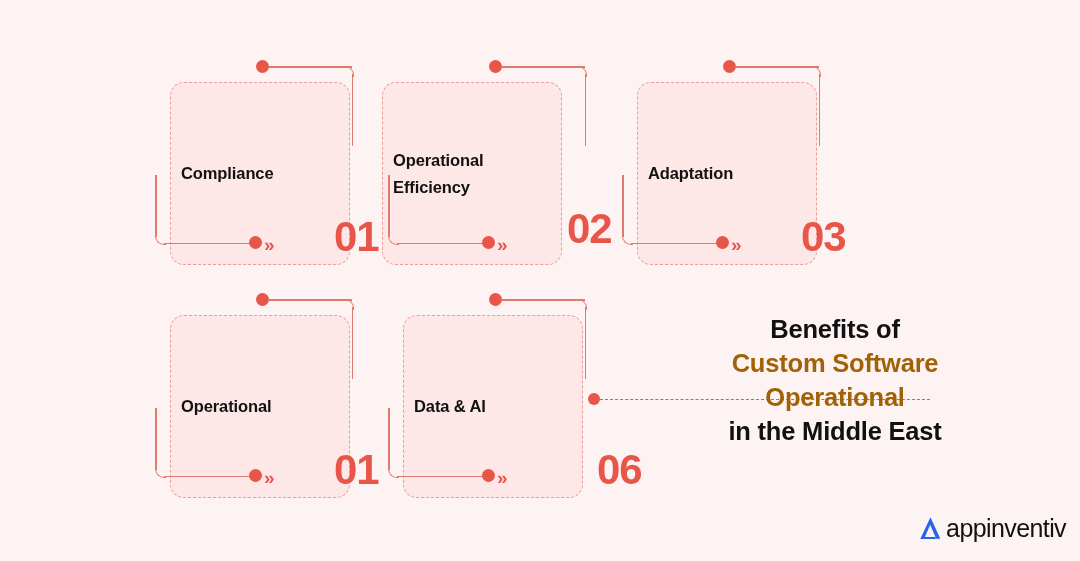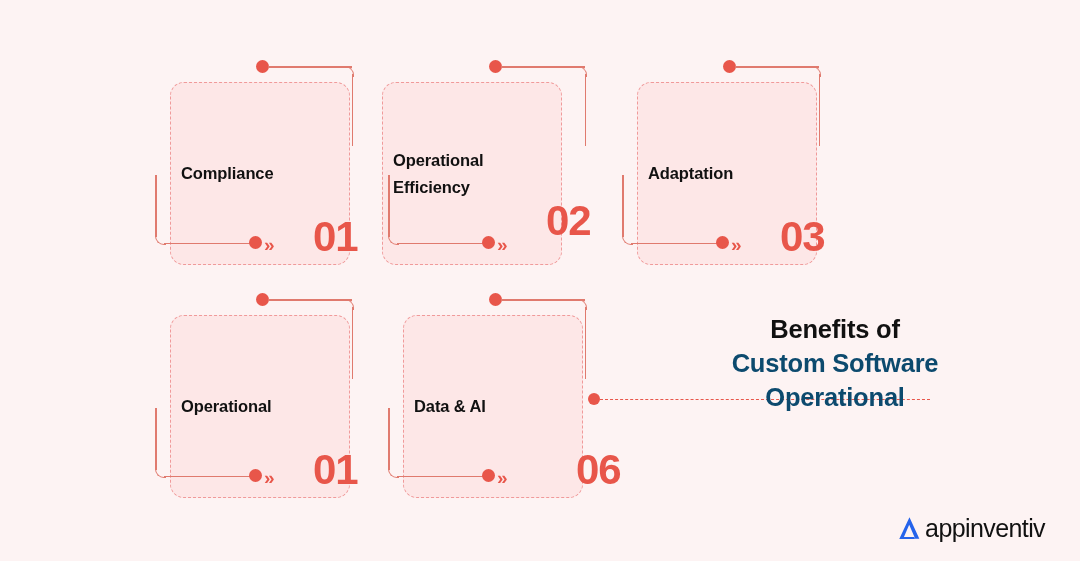--- a/index.html
+++ b/index.html
@@ -39,20 +39,21 @@
 
   
   .card-num{
     position:absolute;
     font-size:42px;
     font-weight:800;
     color:#e8564a;
     letter-spacing:-1.2px;
     line-height:1;
     white-space:nowrap;
+    margin-left:21px;
   }
   .dot{
     position:absolute;
     width:13px;height:13px;
     border-radius:50%;
     background:#e8564a;
   }
   .hline{position:absolute;height:1.5px;background:#e07a6e;}
   .vline{position:absolute;width:1.5px;background:#e07a6e;}
   .corner-tr{
@@ -88,21 +89,21 @@
     line-height:1.34;
     z-index:6;
   }
   .headline div{
     font-size:25.5px;
     font-weight:700;
     letter-spacing:-0.2px;
     white-space:nowrap;
   }
   .hl-dark{color:#111111;}
-  .hl-accent{color:#0c4a6e;}
+  .hl-accent{color:#a16207;}
 
   
   .dash-line{
     position:absolute;
     left:600px;top:399px;
     width:330px;height:0;
     border-top:1.8px dashed #e8564a;
     z-index:3;
   }
   .dash-dot{
@@ -110,21 +111,21 @@
     left:588px;top:393px;
     width:12px;height:12px;
     border-radius:50%;
     background:#e8564a;
     z-index:4;
   }
 
   
   .logo{
     position:absolute;
-    right:35px;bottom:18px;
+    right:14px;bottom:18px;
     display:flex;align-items:center;gap:1px;
   }
   .logo-mark{width:30px;height:30px;display:block;}
   .logo-text{
     font-size:25px;
     font-weight:500;
     color:#111111;
     letter-spacing:-0.6px;
     line-height:1;
   }
@@ -151,21 +152,21 @@
   <div class="hline" style="left:164px;top:242.5px;width:92px;"></div>
   <div class="dot" style="left:249px;top:236px;"></div>
   <div class="chev" style="left:264px;top:235px;">»</div>
 
   <div class="card" style="left:382px;top:82px;">
     <div class="card-label">
       <span>Operational</span>
       <span>Efficiency</span>
     </div>
   </div>
-  <div class="card-num" style="left:546px;top:200px;">02</div>
+  <div class="card-num" style="left:546px;top:208px;">02</div>
   <div class="dot" style="left:489px;top:60px;"></div>
   <div class="hline" style="left:501px;top:66px;width:84px;"></div>
   <div class="corner-tr" style="left:576px;top:66px;width:10px;height:10px;"></div>
   <div class="vline" style="left:584.5px;top:74px;height:72px;"></div>
   <div class="vline" style="left:388px;top:175px;height:62px;"></div>
   <div class="corner-bl" style="left:388px;top:234px;width:10px;height:10px;"></div>
   <div class="hline" style="left:397px;top:242.5px;width:92px;"></div>
   <div class="dot" style="left:482px;top:236px;"></div>
   <div class="chev" style="left:497px;top:235px;">»</div>
 
@@ -217,20 +218,21 @@
   <div class="dot" style="left:482px;top:469px;"></div>
   <div class="chev" style="left:497px;top:468px;">»</div>
 
   <div class="dash-dot"></div>
   <div class="dash-line"></div>
 
   <div class="headline">
     <div class="hl-dark">Benefits of</div>
     <div class="hl-accent">Custom Software</div>
     <div class="hl-accent">Operational</div>
+    <div class="hl-dark">in the Middle East</div>
   </div>
 
   <div class="logo">
     <svg class="logo-mark" viewBox="0 0 32 32">
       <path d="M16.5 4.4 L27 27.5 L22.6 27.5 L16.2 12.6 L10.6 25.6 L21.5 25.6 L22.4 27.6 L5.6 27.6 Z" fill="#2563eb"></path>
     </svg>
     <div class="logo-text">appinventiv</div>
   </div>
 
 </div>

